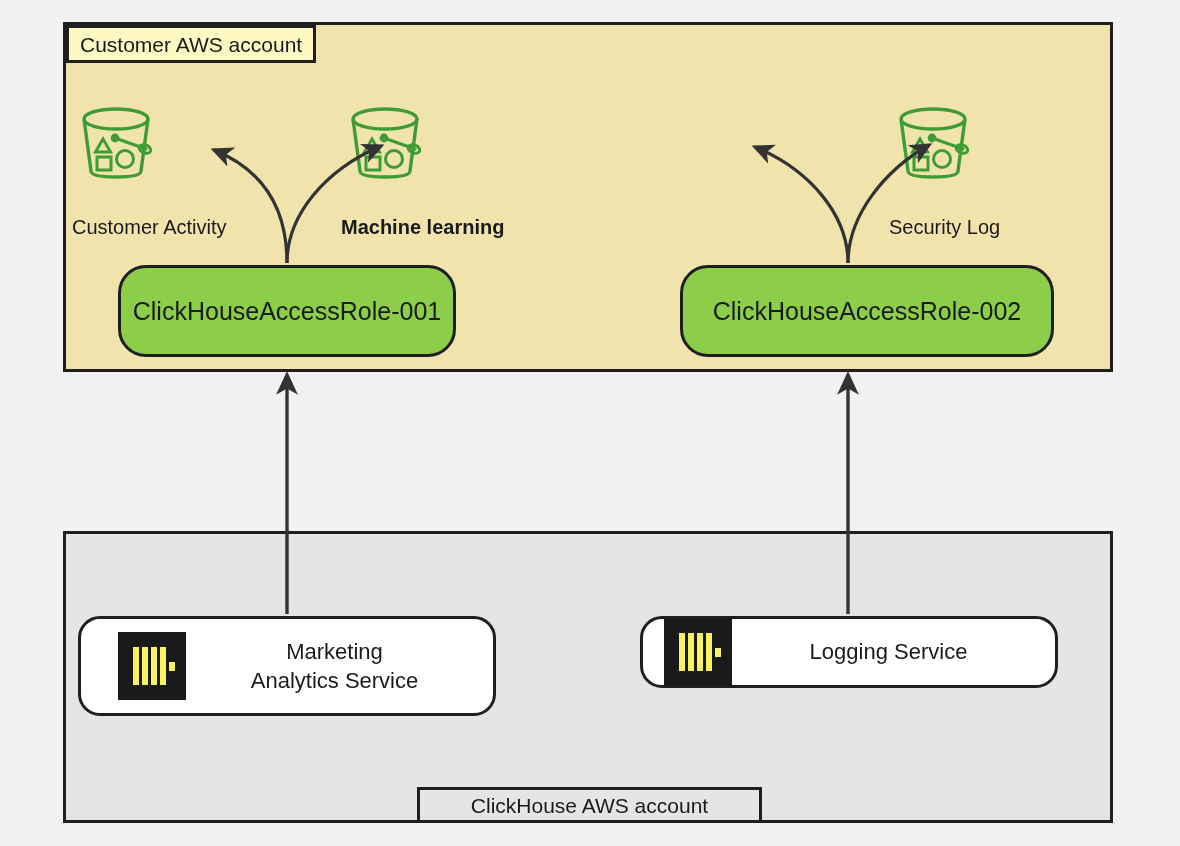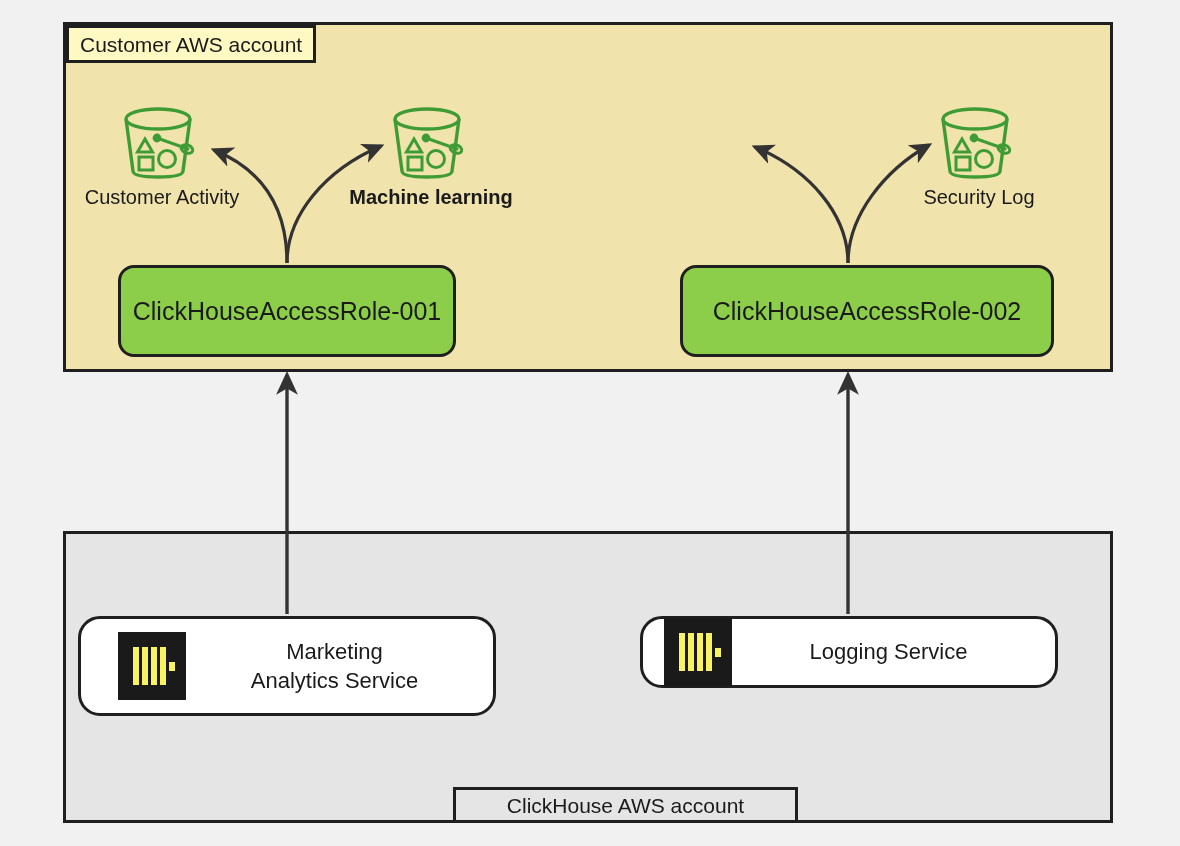--- a/index.html
+++ b/index.html
@@ -62,30 +62,29 @@
     padding: 0 11px;
     background: #fef9c3;
     justify-content: flex-start;
   }
   #clickhouse-account-title {
     left: 417px;
     top: 787px;
     width: 345px;
     height: 36px;
     background: #E5E5E5;
-    margin-left: 36px;
   }
 
   
   .bucket-node {
     position: absolute;
     width: 180px;
     display: flex;
     flex-direction: column;
-    align-items: center;
+    gap: 30px;
   }
   .bucket-icon {
     width: 96px;
     height: 76px;
     display: block;
   }
   .bucket-label {
     margin-top: 6px;
     font-size: 20px;
     color: #1A1A1A;
@@ -96,21 +95,21 @@
   #bucket-machine-learning  { left: 341px; top: 105px; font-weight: bold; }
   #bucket-application-log   { left: 615px; top: 105px; }
   #bucket-security-log      { left: 889px; top: 105px; }
 
   
   .role-box {
     position: absolute;
     box-sizing: border-box;
     background: #8CCE4A;
     border: 3px solid #1F1F1F;
-    border-radius: 16px;
+    border-radius: 28px;
     display: flex;
     align-items: center;
     justify-content: center;
     font-size: 25px;
     color: #1A1A1A;
     white-space: nowrap;
   }
   #role-001 {
     left: 118px;
     top: 265px;

